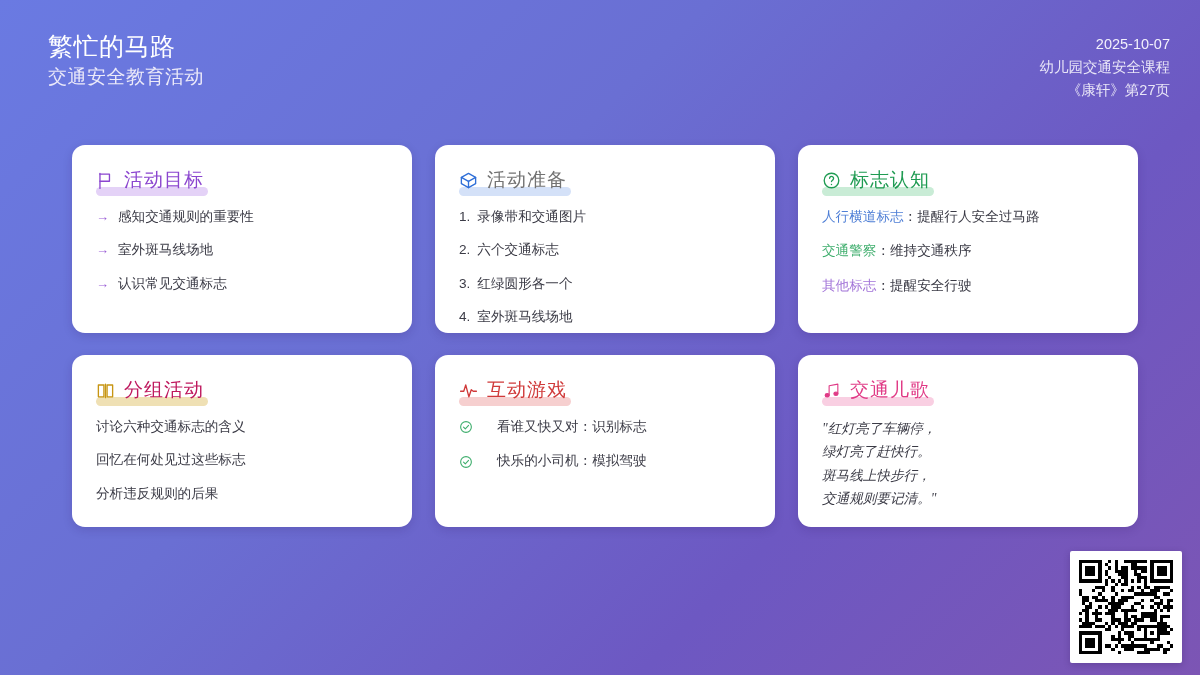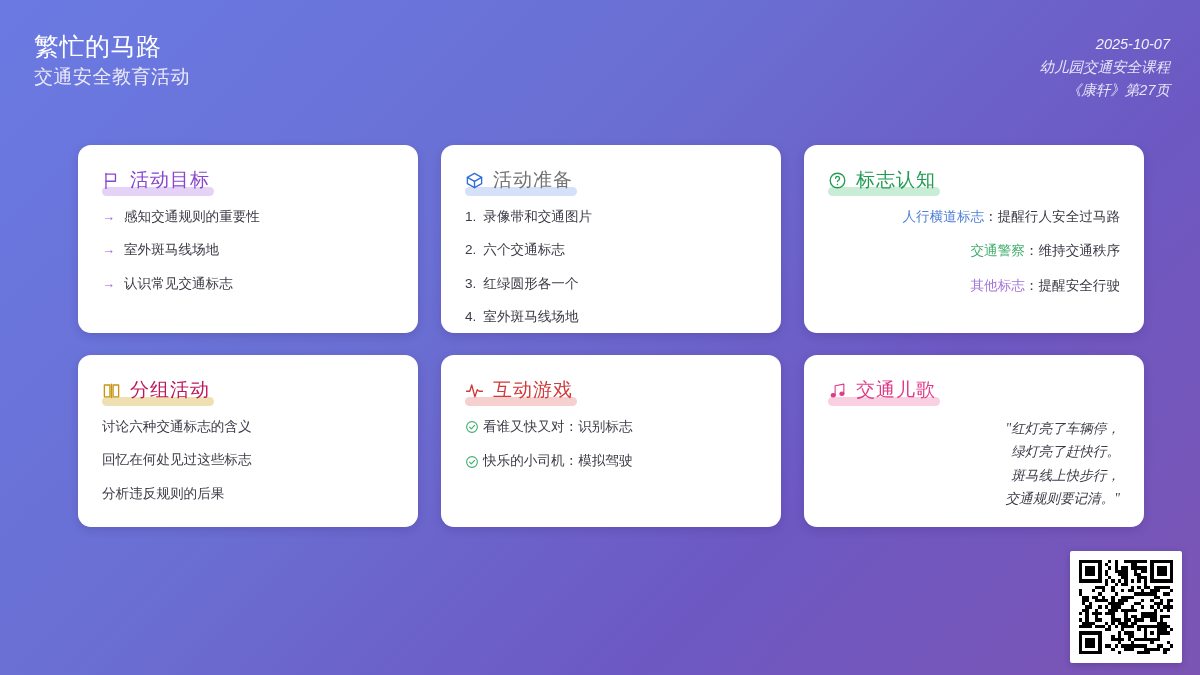--- a/index.html
+++ b/index.html
@@ -5,41 +5,41 @@
   * { margin:0; padding:0; box-sizing:border-box; }
   html, body { width:1200px; height:675px; overflow:hidden; }
   body {
     font-family:"Liberation Sans","DejaVu Sans",sans-serif;
     background:linear-gradient(135deg,#6a7ae2 0%,#6a6fd3 38%,#6d58c2 70%,#7c55b4 100%);
     position:relative;
   }
 
   
   .header { position:absolute; top:0; left:0; right:0; height:128px; }
-  .title-block { position:absolute; left:34px; top:30px; }
+  .title-block { position:absolute; left:48px; top:30px; }
   .title-main {
     font-size:25px; color:#ffffff; line-height:1.3; letter-spacing:.5px;
   }
   .title-sub {
     font-size:19px; color:#eceaf9; line-height:1.45; letter-spacing:.5px;
   }
   .meta-block {
     position:absolute; right:30px; top:33px; text-align:right;
-    color:#e8e5f7; font-size:14.5px; line-height:1.58;font-style:italic;
+    color:#e8e5f7; font-size:14.5px; line-height:1.58;
   }
   .meta-date { color:#f2f0fc; }
 
   
   .grid {
-    position:absolute; left:78px; top:145px;
+    position:absolute; left:72px; top:145px;
     width:1068px;
     display:grid;
     grid-template-columns:repeat(3,340px);
     grid-template-rows:188px 172px;
-    column-gap:23px; row-gap:22px;text-align:right;
+    column-gap:23px; row-gap:22px;
   }
   .card {
     background:#ffffff;
     border-radius:13px;
     padding:22px 24px 18px 24px;
     box-shadow:0 3px 10px rgba(40,20,90,.17);
     overflow:hidden;
   }
 
   
@@ -64,21 +64,21 @@
   .row { display:flex; align-items:baseline; font-size:13.6px; color:#3b3b46; line-height:1.5; }
 
   .t-arrow .row { gap:9px; margin-bottom:13px; }
   .t-arrow .mk { color:#9b5fd6; font-size:13px; }
 
   .t-num .row { gap:7px; margin-bottom:13px; }
   .t-num .mk { color:#3b3b46; font-size:13.6px; }
 
   .t-plain .row { margin-bottom:13px; }
 
-  .t-check .row { gap:4px; margin-bottom:14px; align-items:center; }
+  .t-check .row { gap:24px; margin-bottom:14px; align-items:center; }
   .t-check .mk { line-height:0; }
 
   .t-term .row { margin-bottom:14px; display:block; }
   .term { font-weight:normal; }
 
   .lyrics {
     font-size:13.6px; color:#3b3b46; line-height:1.72;
     font-style:italic; font-family:"Liberation Serif","DejaVu Serif",serif;
   }
   .lyrics div { white-space:pre; }

